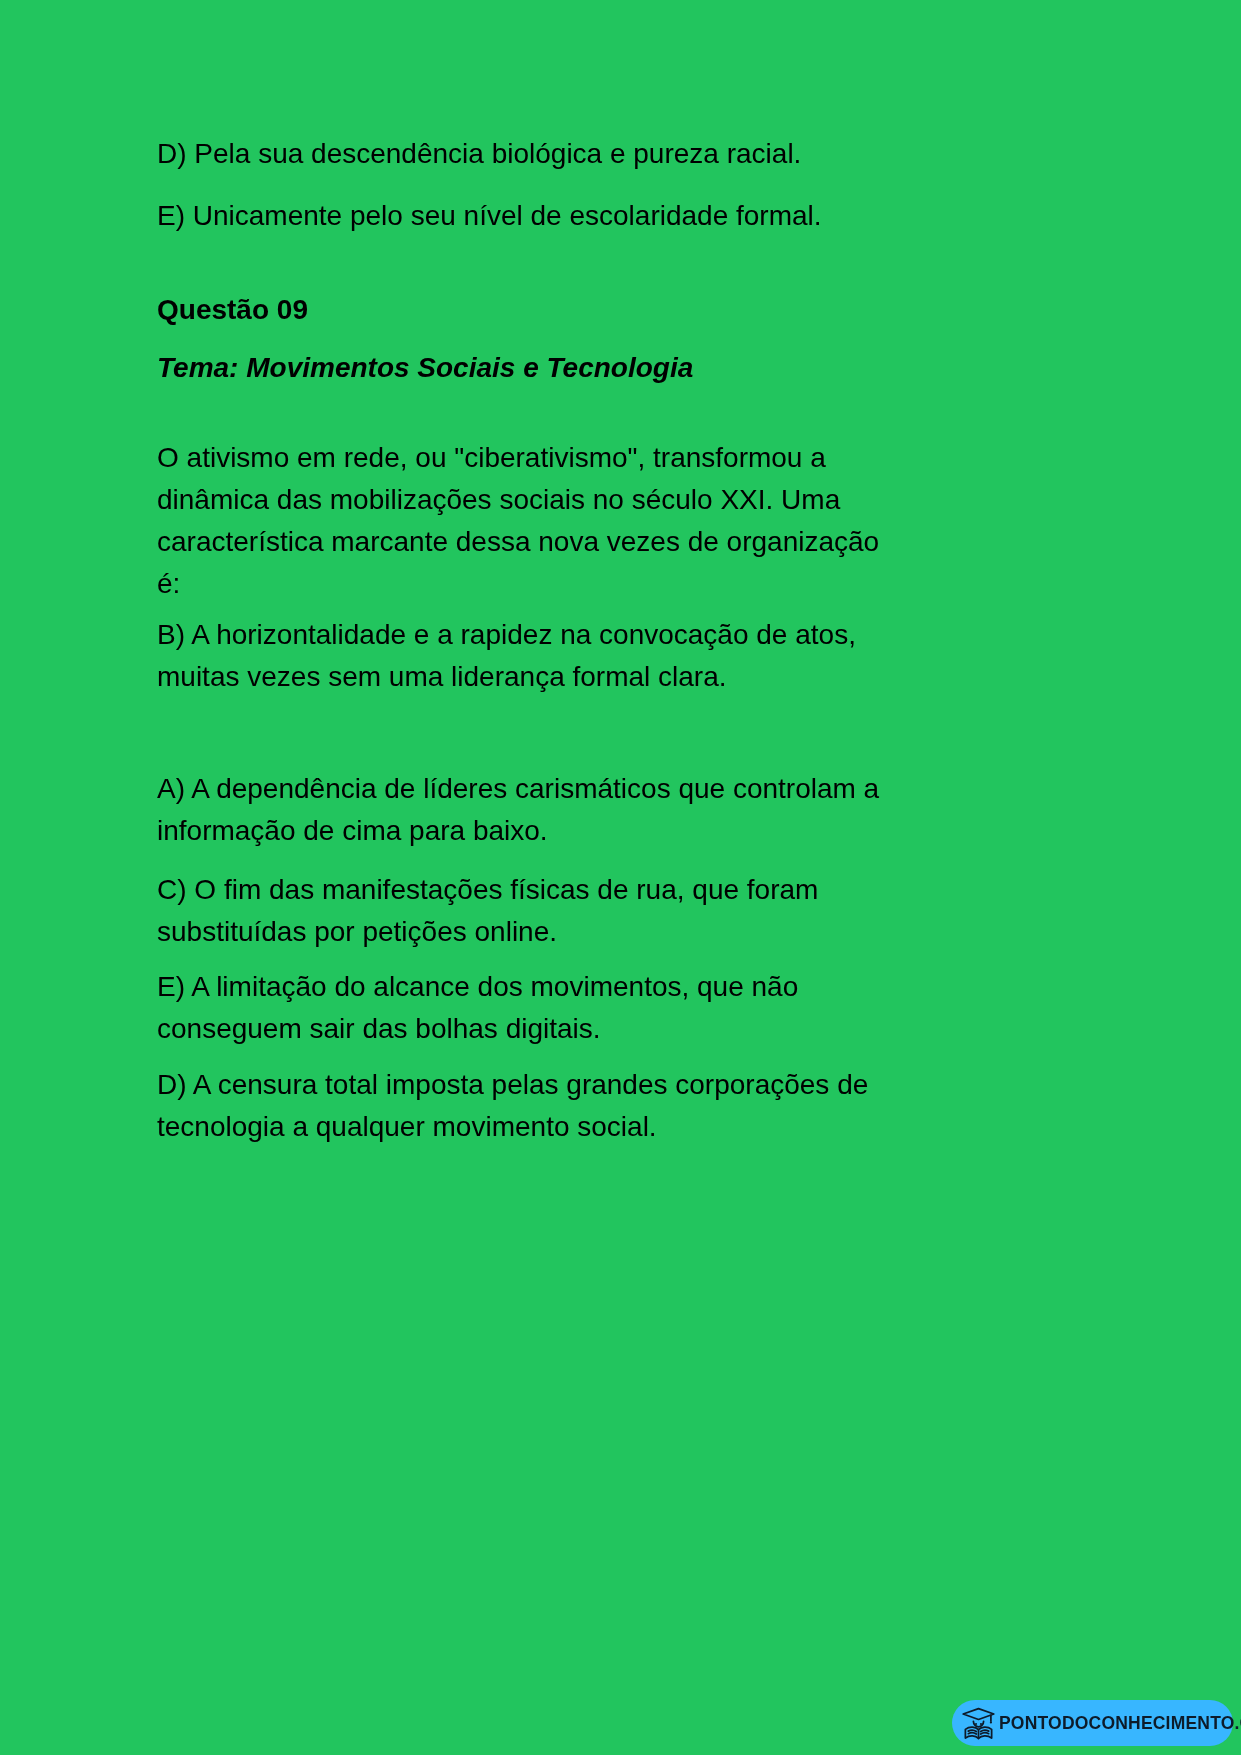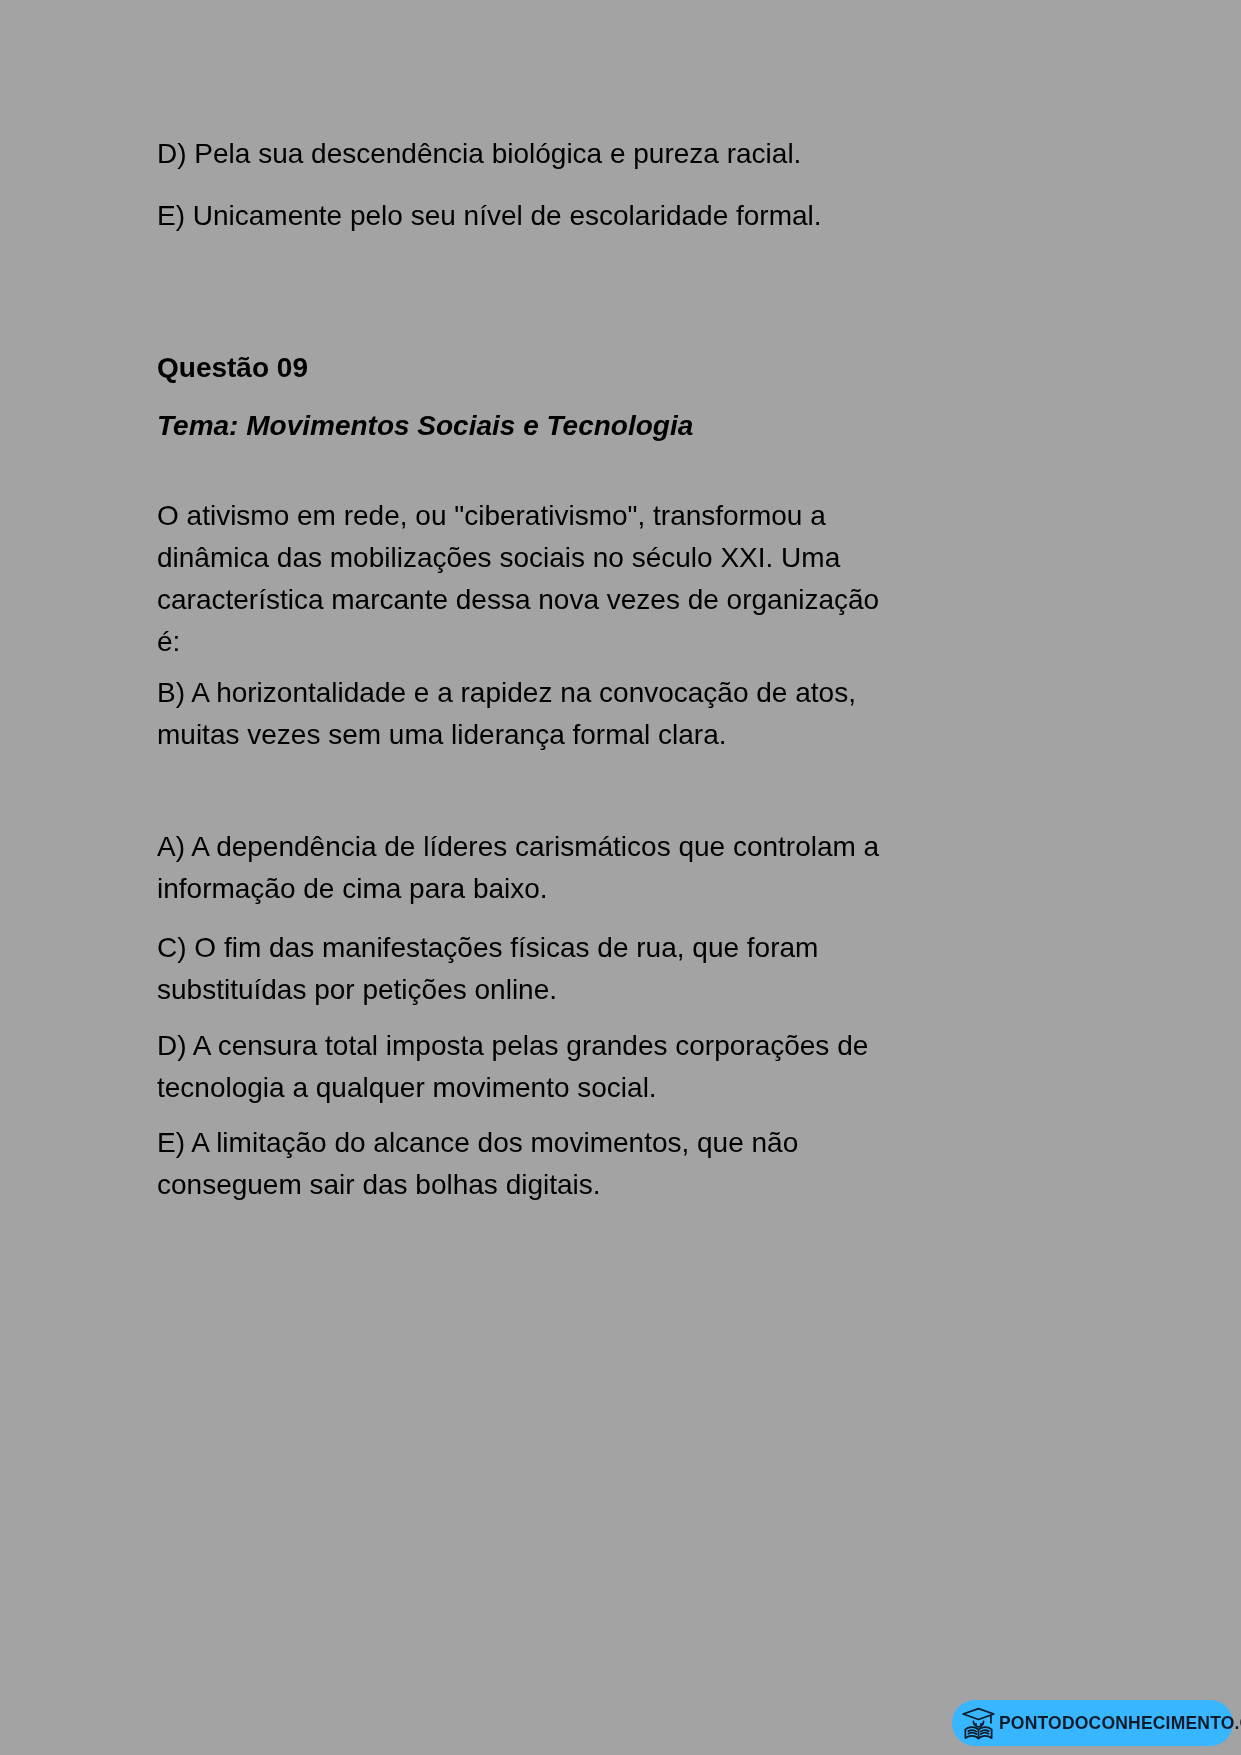--- a/index.html
+++ b/index.html
@@ -3,32 +3,32 @@
 <meta charset="utf-8">
 <style>
   * { margin: 0; padding: 0; box-sizing: border-box; }
   html, body {
     width: 1241px; height: 1755px;
     background: #ffffff;
     font-family: "Liberation Sans", sans-serif;
     color: #000000;
     overflow: hidden;
   }
-  .page { position: relative; width: 1241px; height: 1755px; background: #a3a3a3; padding-left: 44px; }
+  .page { position: relative; width: 1241px; height: 1755px; background: #22c55e; padding-left: 44px; }
   .content { position: absolute; left: 157px; top: 0; width: 830px; }
   .txt {
     font-size: 28px;
     line-height: 42px;
     white-space: pre-line;
     color: #000000;
   }
   .bold { font-weight: 700; }
   #prev-opt-d { margin-top: 133px; }
   #prev-opt-e { margin-top: 20px; }
-  #question-number { margin-top: 110px; }
+  #question-number { margin-top: 52px; }
   #question-theme { margin-top: 16px; font-style: italic; }
   #question-stem { margin-top: 48px; }
   #opt-a { margin-top: 70px; }
   #opt-b { margin-top: 9px; }
   #opt-c { margin-top: 17px; }
   #opt-d { margin-top: 14px; }
   #opt-e { margin-top: 13px; }
 
   .brand-pill {
     position: absolute;
@@ -73,25 +73,25 @@
 
     <p class="txt" id="opt-b">B) A horizontalidade e a rapidez na convocação de atos,
 muitas vezes sem uma liderança formal clara.</p>
 
     <p class="txt" id="opt-a">A) A dependência de líderes carismáticos que controlam a
 informação de cima para baixo.</p>
 
     <p class="txt" id="opt-c">C) O fim das manifestações físicas de rua, que foram
 substituídas por petições online.</p>
 
+    <p class="txt" id="opt-e">E) A limitação do alcance dos movimentos, que não
+conseguem sair das bolhas digitais.</p>
+
     <p class="txt" id="opt-d">D) A censura total imposta pelas grandes corporações de
 tecnologia a qualquer movimento social.</p>
-
-    <p class="txt" id="opt-e">E) A limitação do alcance dos movimentos, que não
-conseguem sair das bolhas digitais.</p>
 
   </div>
 
   <div class="brand-pill">
     <span class="brand-icon">
       <svg width="35" height="35" viewBox="0 0 48 48" fill="none" stroke="#0d1b2a" stroke-width="2.4" stroke-linejoin="round" stroke-linecap="round">
         <polygon points="24,3.5 45,11 24,18.5 3,11"></polygon>
         <path d="M41,13 v7.5"></path>
         <circle cx="41" cy="22.5" r="1.5" fill="#0d1b2a" stroke="none"></circle>
         <path d="M17,21 a7,7.5 0 0 0 14,0"></path>

